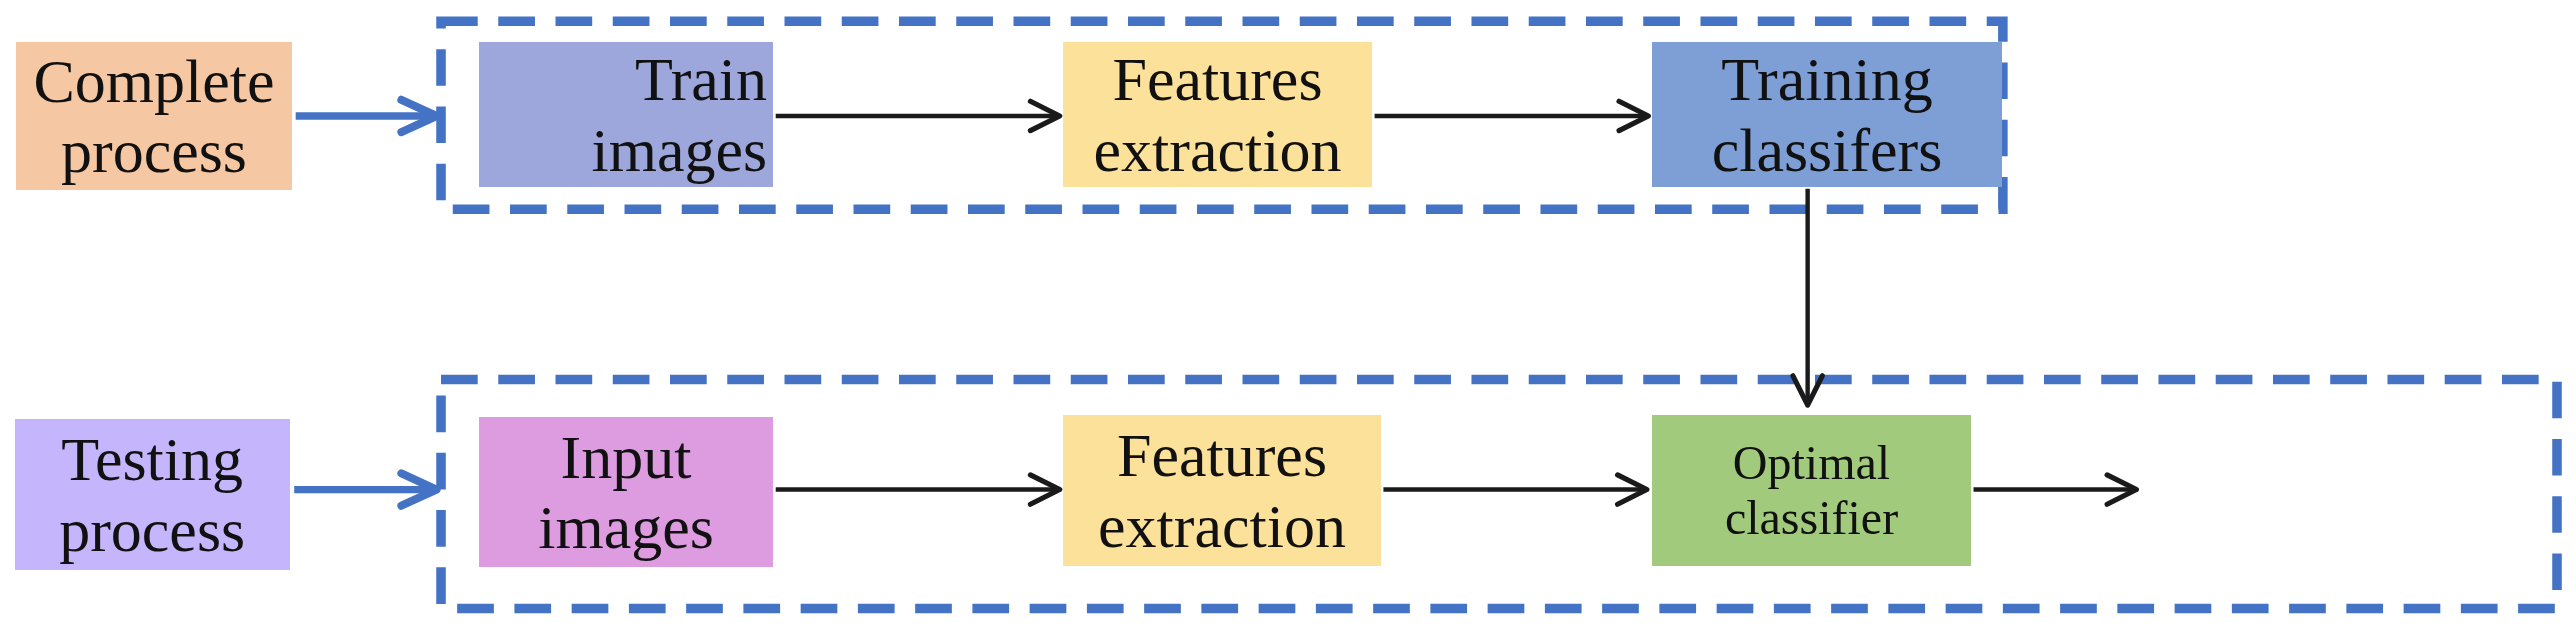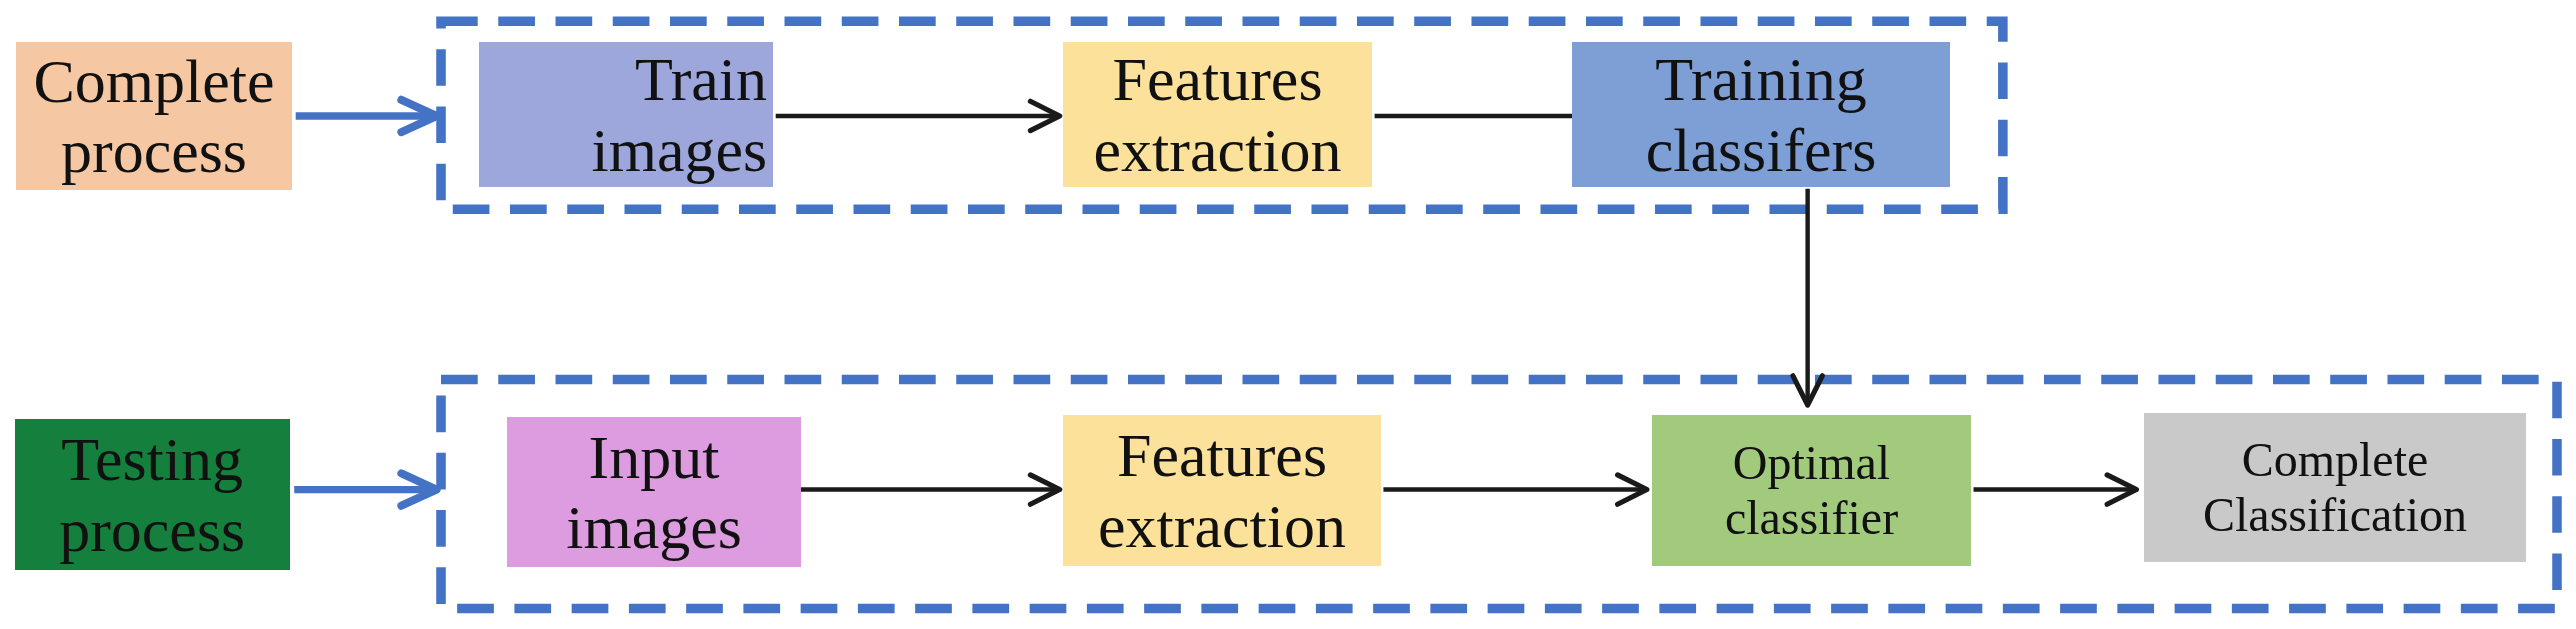--- a/index.html
+++ b/index.html
@@ -69,46 +69,43 @@
 
     <line x1="1056" y1="667" x2="1443" y2="667" stroke="#1a1a1a" stroke-width="6" marker-end="url(#mh-black)"></line>
     <line x1="1884" y1="667" x2="2243" y2="667" stroke="#1a1a1a" stroke-width="6" marker-end="url(#mh-black)"></line>
     <line x1="2688" y1="667" x2="2910" y2="667" stroke="#1a1a1a" stroke-width="6" marker-end="url(#mh-black)"></line>
   </svg>
 
   <div class="node" style="left: 16px; top: 42px; width: 276px; height: 148px; background-color: rgb(245, 199, 162);">
     <span class="label">Complete process</span>
   </div>
 
-  <div class="node" style="left: 14.7px; top: 419px; width: 275px; height: 151px; background-color: #15803d;">
+  <div class="node" style="left: 14.7px; top: 419px; width: 275px; height: 151px; background-color: #c4b5fd;">
     <span class="label">Testing process</span>
   </div>
 
   <div class="node" style="left: 479px; top: 42px; width: 294px; height: 145px; background-color: rgb(157, 167, 220); text-align: right;">
     <span class="label">Train images</span>
   </div>
 
   <div class="node" style="left: 1063px; top: 42px; width: 309px; height: 145px; background-color: rgb(251, 225, 153);">
     <span class="label">Features extraction</span>
   </div>
 
-  <div class="node" style="left: 1572px; top: 42px; width: 378px; height: 145px; background-color: rgb(126, 158, 214);">
+  <div class="node" style="left: 1652px; top: 42px; width: 350px; height: 145px; background-color: rgb(126, 158, 214);">
     <span class="label">Training classifers</span>
   </div>
 
-  <div class="node" style="left: 479px; top: 417px; width: 294px; height: 150px; background-color: rgb(221, 155, 224); margin-left: 28px;">
+  <div class="node" style="left: 479px; top: 417px; width: 294px; height: 150px; background-color: rgb(221, 155, 224);">
     <span class="label">Input images</span>
   </div>
 
   <div class="node" style="left: 1063px; top: 415px; width: 318px; height: 151px; background-color: rgb(251, 225, 153);">
     <span class="label">Features extraction</span>
   </div>
 
   <div class="node small-text" style="left: 1652px; top: 415px; width: 319px; height: 151px; background-color: rgb(162, 202, 125);">
     <span class="label">Optimal classifier</span>
   </div>
 
-  <div class="node small-text" style="left: 2144px; top: 413px; width: 382px; height: 149px; background-color: rgb(201, 201, 201);">
-    <span class="label">Complete Classification</span>
-  </div>
 
 </div>
 
 
 </body></html>

